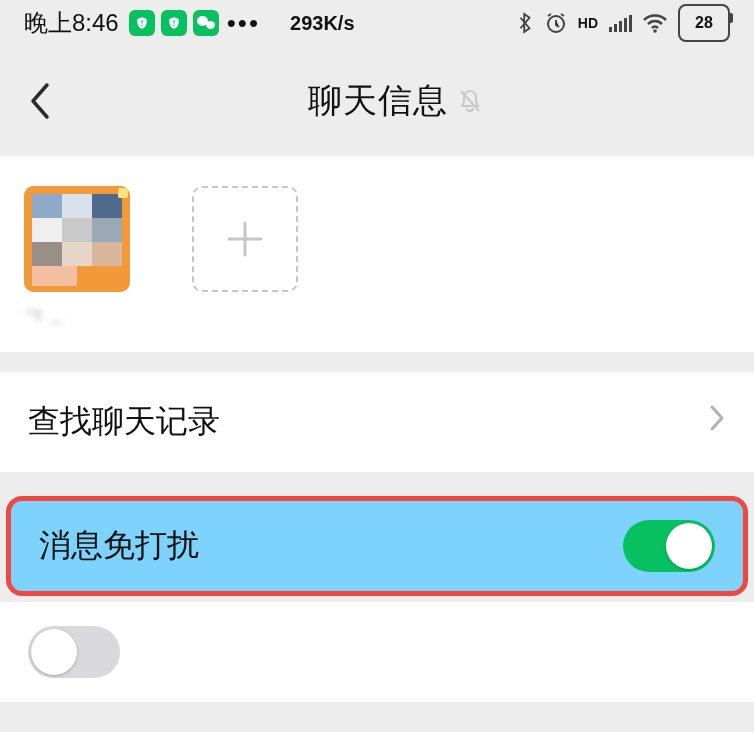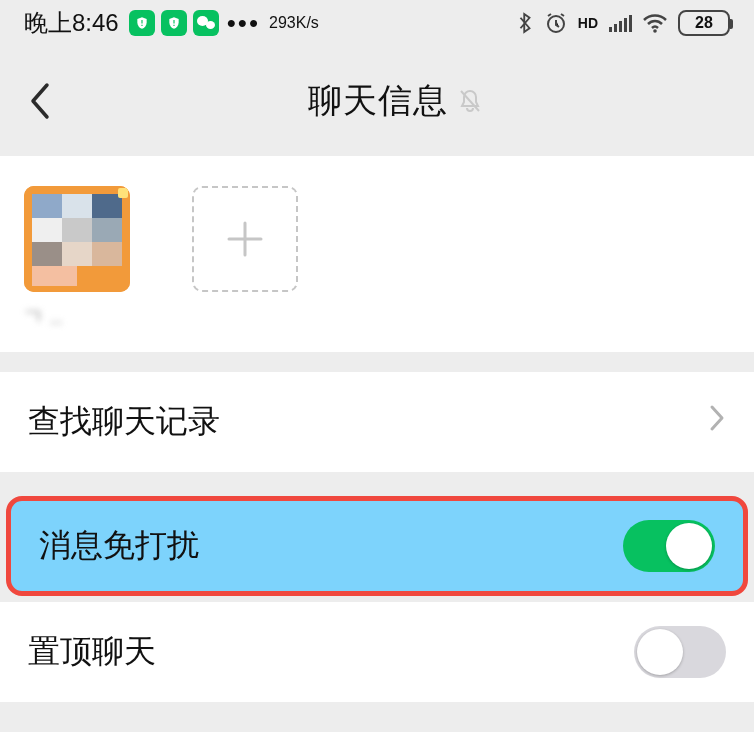--- a/index.html
+++ b/index.html
@@ -35,28 +35,28 @@
       background: #07c160;
       display: inline-flex; align-items: center; justify-content: center;
       position: relative;
     }
     .wechat-icon::before, .wechat-icon::after {
       content: ""; position: absolute; background: #fff; border-radius: 50%;
     }
     .wechat-icon::before { width: 11px; height: 10px; left: 4px; top: 6px; }
     .wechat-icon::after { width: 9px; height: 8px; right: 4px; top: 11px; }
     .dots { font-size: 26px; letter-spacing: 2px; margin: 0 8px; }
-    .net-speed { margin-left: 1px; font-size: 16px; }
+    .net-speed { margin-left: 22px; font-size: 20px; font-weight: bold; }
     .status-right {
       margin-left: auto; display: flex; gap: 10px; align-items: center;
       font-size: 22px;
     }
     .battery {
       border: 2px solid #444; border-radius: 8px;
-      width: 52px; height: 26px; position: relative;
+      width: 52px; height: 38px; position: relative;
       display: inline-flex; align-items: center; justify-content: center;
       font-size: 16px; font-weight: 600;
     }
     .battery::after {
       content: ""; position: absolute; right: -5px; top: 7px;
       width: 3px; height: 10px; background: #444; border-radius: 0 2px 2px 0;
     }
 
     
     .nav {
@@ -252,15 +252,14 @@
 <div class="gap"></div>
 
 <div class="row highlight">
   <span class="label">消息免打扰</span>
   <span class="toggle on"></span>
 </div>
 
 <div class="row-divider" style="background:#fff;height:0"></div>
 
 <div class="row" style="margin-top:6px;">
-  <span class="label">置顶聊天</span>
   <span class="toggle off"></span>
 </div>
 
 </body></html>

